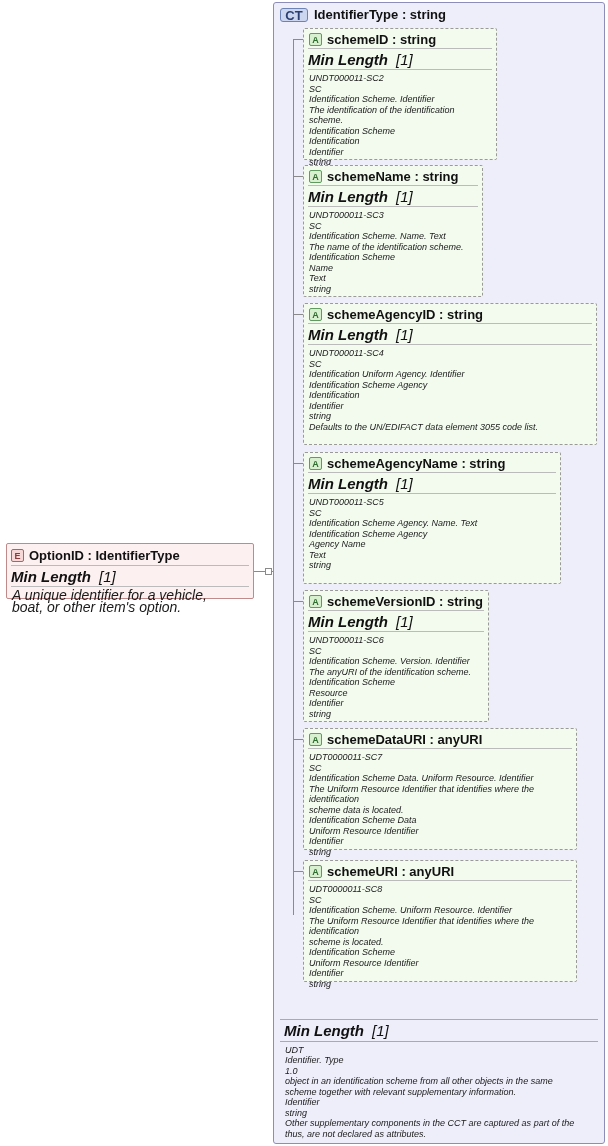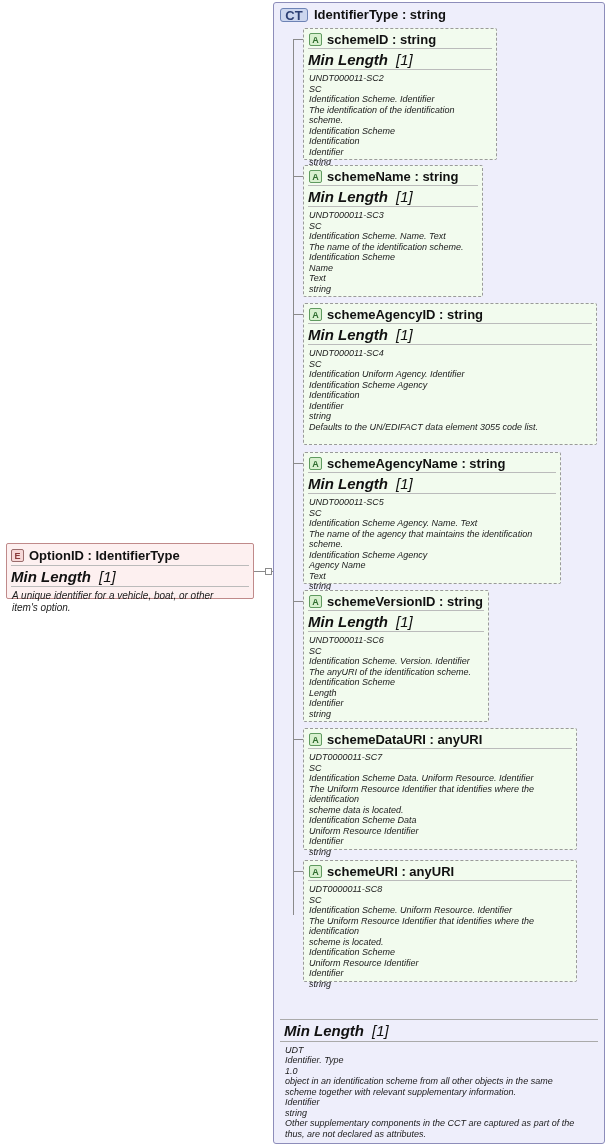--- a/index.html
+++ b/index.html
@@ -32,21 +32,21 @@
   .badge.a { border-color:#5f9a5f; background:#d8f0cf; color:#2e6b2e; }
   .badge.ct {
     width:28px; height:14px; line-height:13px; font-size:13px;
     border-color:#6d83b5; background:#ccd6ee; color:#2c3f73;
     border-radius:3px;
   }
   .title { font-size:13px; font-weight:bold; color:#111; white-space:nowrap; }
   .sep { height:1px; background:#bbb; margin:1px 4px 2px 4px; }
   .minlen { display:flex; gap:8px; padding:0 4px; font-style:italic; font-size:15px; }
   .minlen .lbl { font-weight:bold; }
-  .desc { padding:1px 22px 0 5px; font-style:italic; font-size:10px; line-height:11.5px; color:#1a1a1a; }
+  .desc { padding:1px 22px 0 5px; font-style:italic; font-size:14px; line-height:11.5px; color:#1a1a1a; }
   .lines { padding:1px 5px 0 5px; }
   .lines div { font-style:italic; font-size:9px; line-height:10.5px; color:#1a1a1a; white-space:pre-wrap; }
 
   
   .ct-outer {
     position:absolute;
     left:273px; top:2px; width:332px; height:1142px;
     background:#eeeefb;
     border:1px solid #8d8dba;
     border-radius:3px;
@@ -185,21 +185,20 @@
     <div class="sep"></div>
     <div class="minlen">
       <span class="lbl">Min Length</span>
       <span>[1]</span>
     </div>
     <div class="sep"></div>
     <div class="lines">
       <div>UNDT000011-SC5</div>
       <div>SC</div>
       <div>Identification Scheme Agency. Name. Text</div>
-      <div>The name of the agency that maintains the identification scheme.</div>
       <div>Identification Scheme Agency</div>
       <div>Agency Name</div>
       <div>Text</div>
       <div>string</div>
     </div>
   </div>
 
   <div class="h-line" style="left:19px; top:598px; width:10px;"></div>
   <div class="attr" style="left:29px; top:587px; width:186px; height:132px;">
     <div class="hdr">
@@ -211,21 +210,21 @@
       <span class="lbl">Min Length</span>
       <span>[1]</span>
     </div>
     <div class="sep"></div>
     <div class="lines">
       <div>UNDT000011-SC6</div>
       <div>SC</div>
       <div>Identification Scheme. Version. Identifier</div>
       <div>The anyURI of the identification scheme.</div>
       <div>Identification Scheme</div>
-      <div>Length</div>
+      <div>Resource</div>
       <div>Identifier</div>
       <div>string</div>
     </div>
   </div>
 
   <div class="h-line" style="left:19px; top:736px; width:10px;"></div>
   <div class="attr" style="left:29px; top:725px; width:274px; height:122px;">
     <div class="hdr">
       <span class="badge a">A</span>
       <span class="title">schemeDataURI : anyURI</span>

